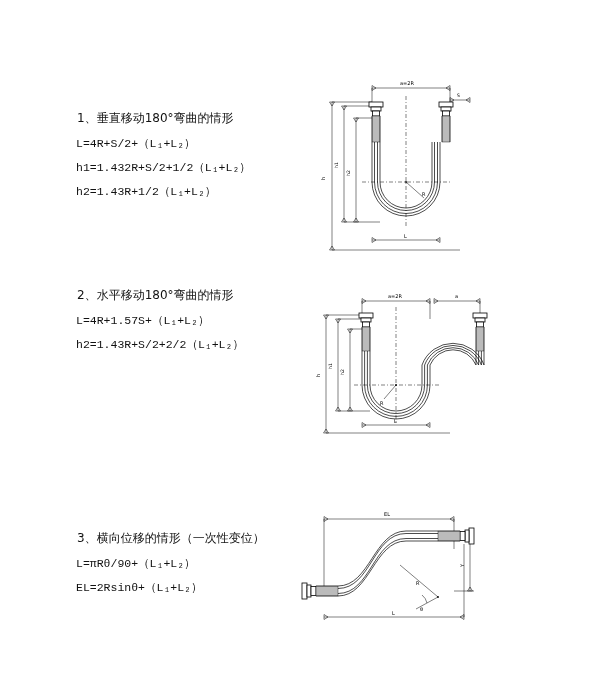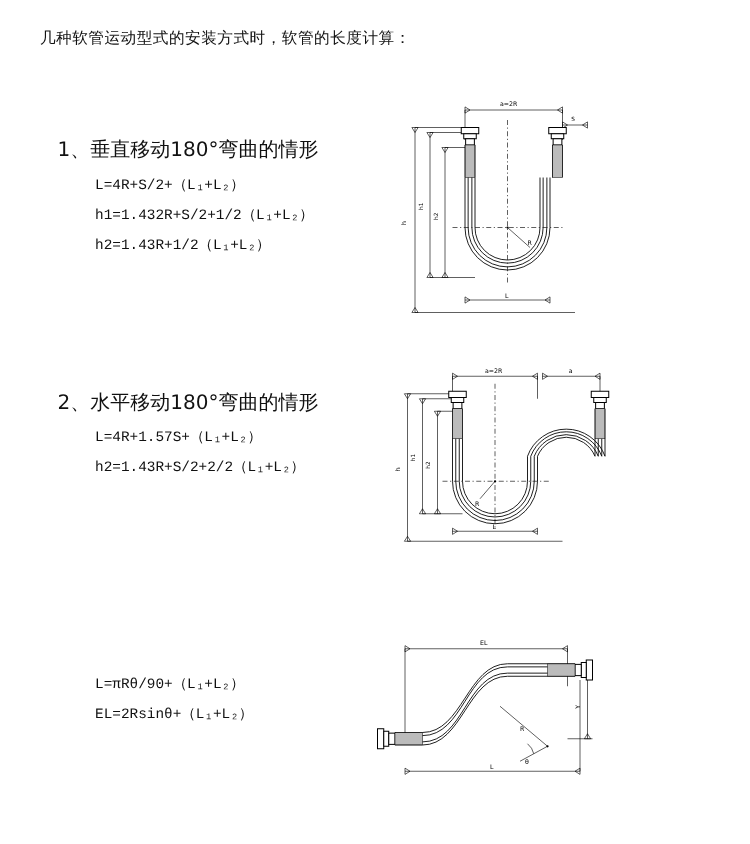--- a/index.html
+++ b/index.html
@@ -14,34 +14,35 @@
   .page{position:relative;width:600px;height:675px;}
 
   .doc-title{
     position:absolute;left:32px;top:22px;
     font-size:12.5px;letter-spacing:.4px;
     white-space:nowrap;
   }
 
   .section{position:absolute;}
   .sec-head{
-    font-size:16px;
+    font-size:12px;
     white-space:nowrap;
+    margin-left:31px;
   }
   .formula{
     font-size:11.5px;
     white-space:nowrap;
     margin-top:9px;
     padding-left:30px;
     font-family:Liberation Mono, monospace;
   }
 
   
   #sec1{left:46px;top:110px;}
-  #sec2{left:46px;top:312px;}
+  #sec2{left:46px;top:287px;}
   #sec3{left:46px;top:530px;}
 
   .fig{position:absolute;}
   #fig1{left:310px;top:72px;}
   #fig2{left:310px;top:285px;}
   #fig3{left:288px;top:505px;}
 
   svg{display:block;}
   .thin{stroke:#000;fill:none;stroke-width:0.5;}
   .dash{stroke:#000;fill:none;stroke-width:0.5;stroke-dasharray:4 2 1 2;}
@@ -49,21 +50,20 @@
   .fl{fill:#fff;stroke:#000;stroke-width:0.8;}
   .hatch{fill:#bbb;stroke:#000;stroke-width:0.4;}
   text.dim{font-size:5px;font-family:"DejaVu Sans",sans-serif;fill:#000;}
   text.dimS{font-size:4.6px;font-family:"DejaVu Sans",sans-serif;fill:#000;}
 </style>
 </head>
 <body>
 
 <div class="page">
 
-  <div class="doc-title">几种软管运动型式的安装方式时，软管的长度计算：</div>
 
   <div class="section" id="sec1">
     <div class="sec-head">1、垂直移动180°弯曲的情形</div>
     <div class="formula">L=4R+S/2+（L₁+L₂）</div>
     <div class="formula">h1=1.432R+S/2+1/2（L₁+L₂）</div>
     <div class="formula">h2=1.43R+1/2（L₁+L₂）</div>
   </div>
 
   <div class="fig" id="fig1">
     <svg width="185" height="190" viewBox="0 0 185 190">
@@ -206,20 +206,21 @@
       <line class="dash" x1="44" y1="100" x2="130" y2="100"></line>
 
       <line class="thin" x1="52" y1="140" x2="120" y2="140"></line>
       <path class="thin" d="M52 137.5 L56 140 L52 142.5 Z" fill="#000"></path>
       <path class="thin" d="M120 137.5 L116 140 L120 142.5 Z" fill="#000"></path>
       <text class="dim" x="84" y="138">L</text>
     </svg>
   </div>
 
   <div class="section" id="sec3">
+    <div class="sec-head">3、横向位移的情形（一次性变位）</div>
     <div class="formula">L=πRθ/90+（L₁+L₂）</div>
     <div class="formula">EL=2Rsinθ+（L₁+L₂）</div>
   </div>
 
   <div class="fig" id="fig3">
     <svg width="200" height="130" viewBox="0 0 200 130">
 
       <line class="thin" x1="36" y1="14" x2="166" y2="14"></line>
       <path class="thin" d="M36 11.5 L40 14 L36 16.5 Z" fill="#000"></path>
       <path class="thin" d="M166 11.5 L162 14 L166 16.5 Z" fill="#000"></path>

